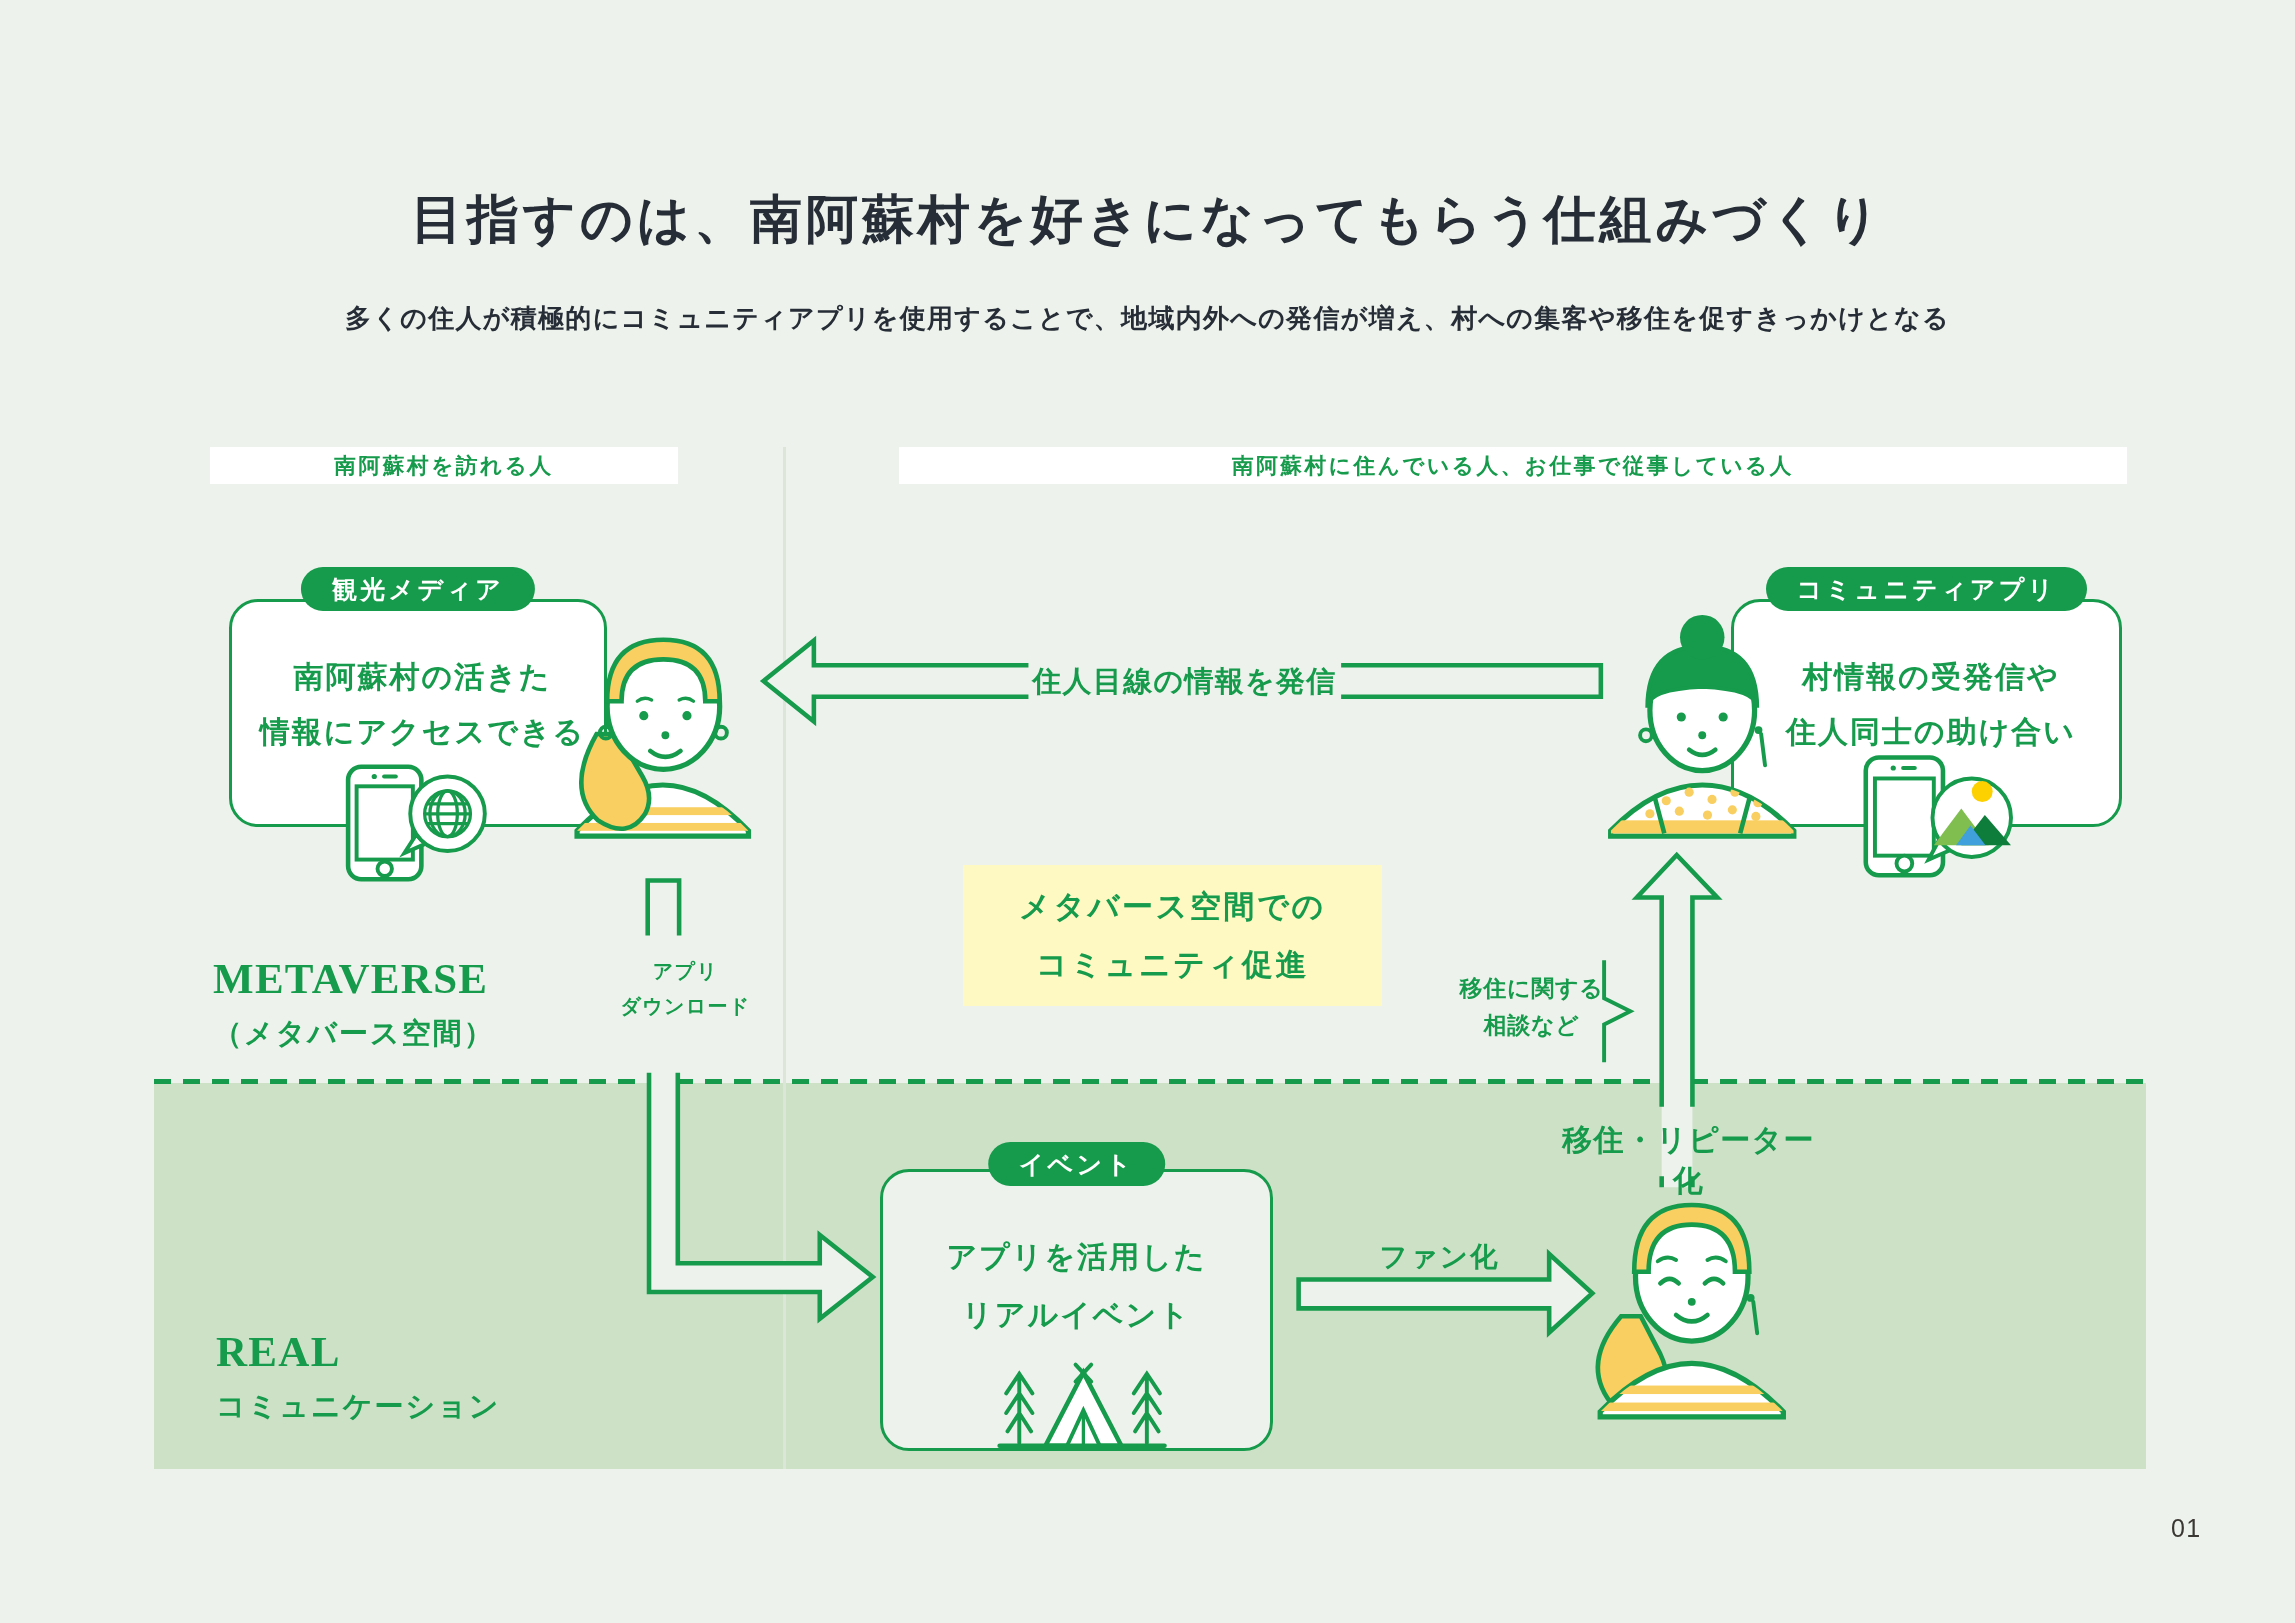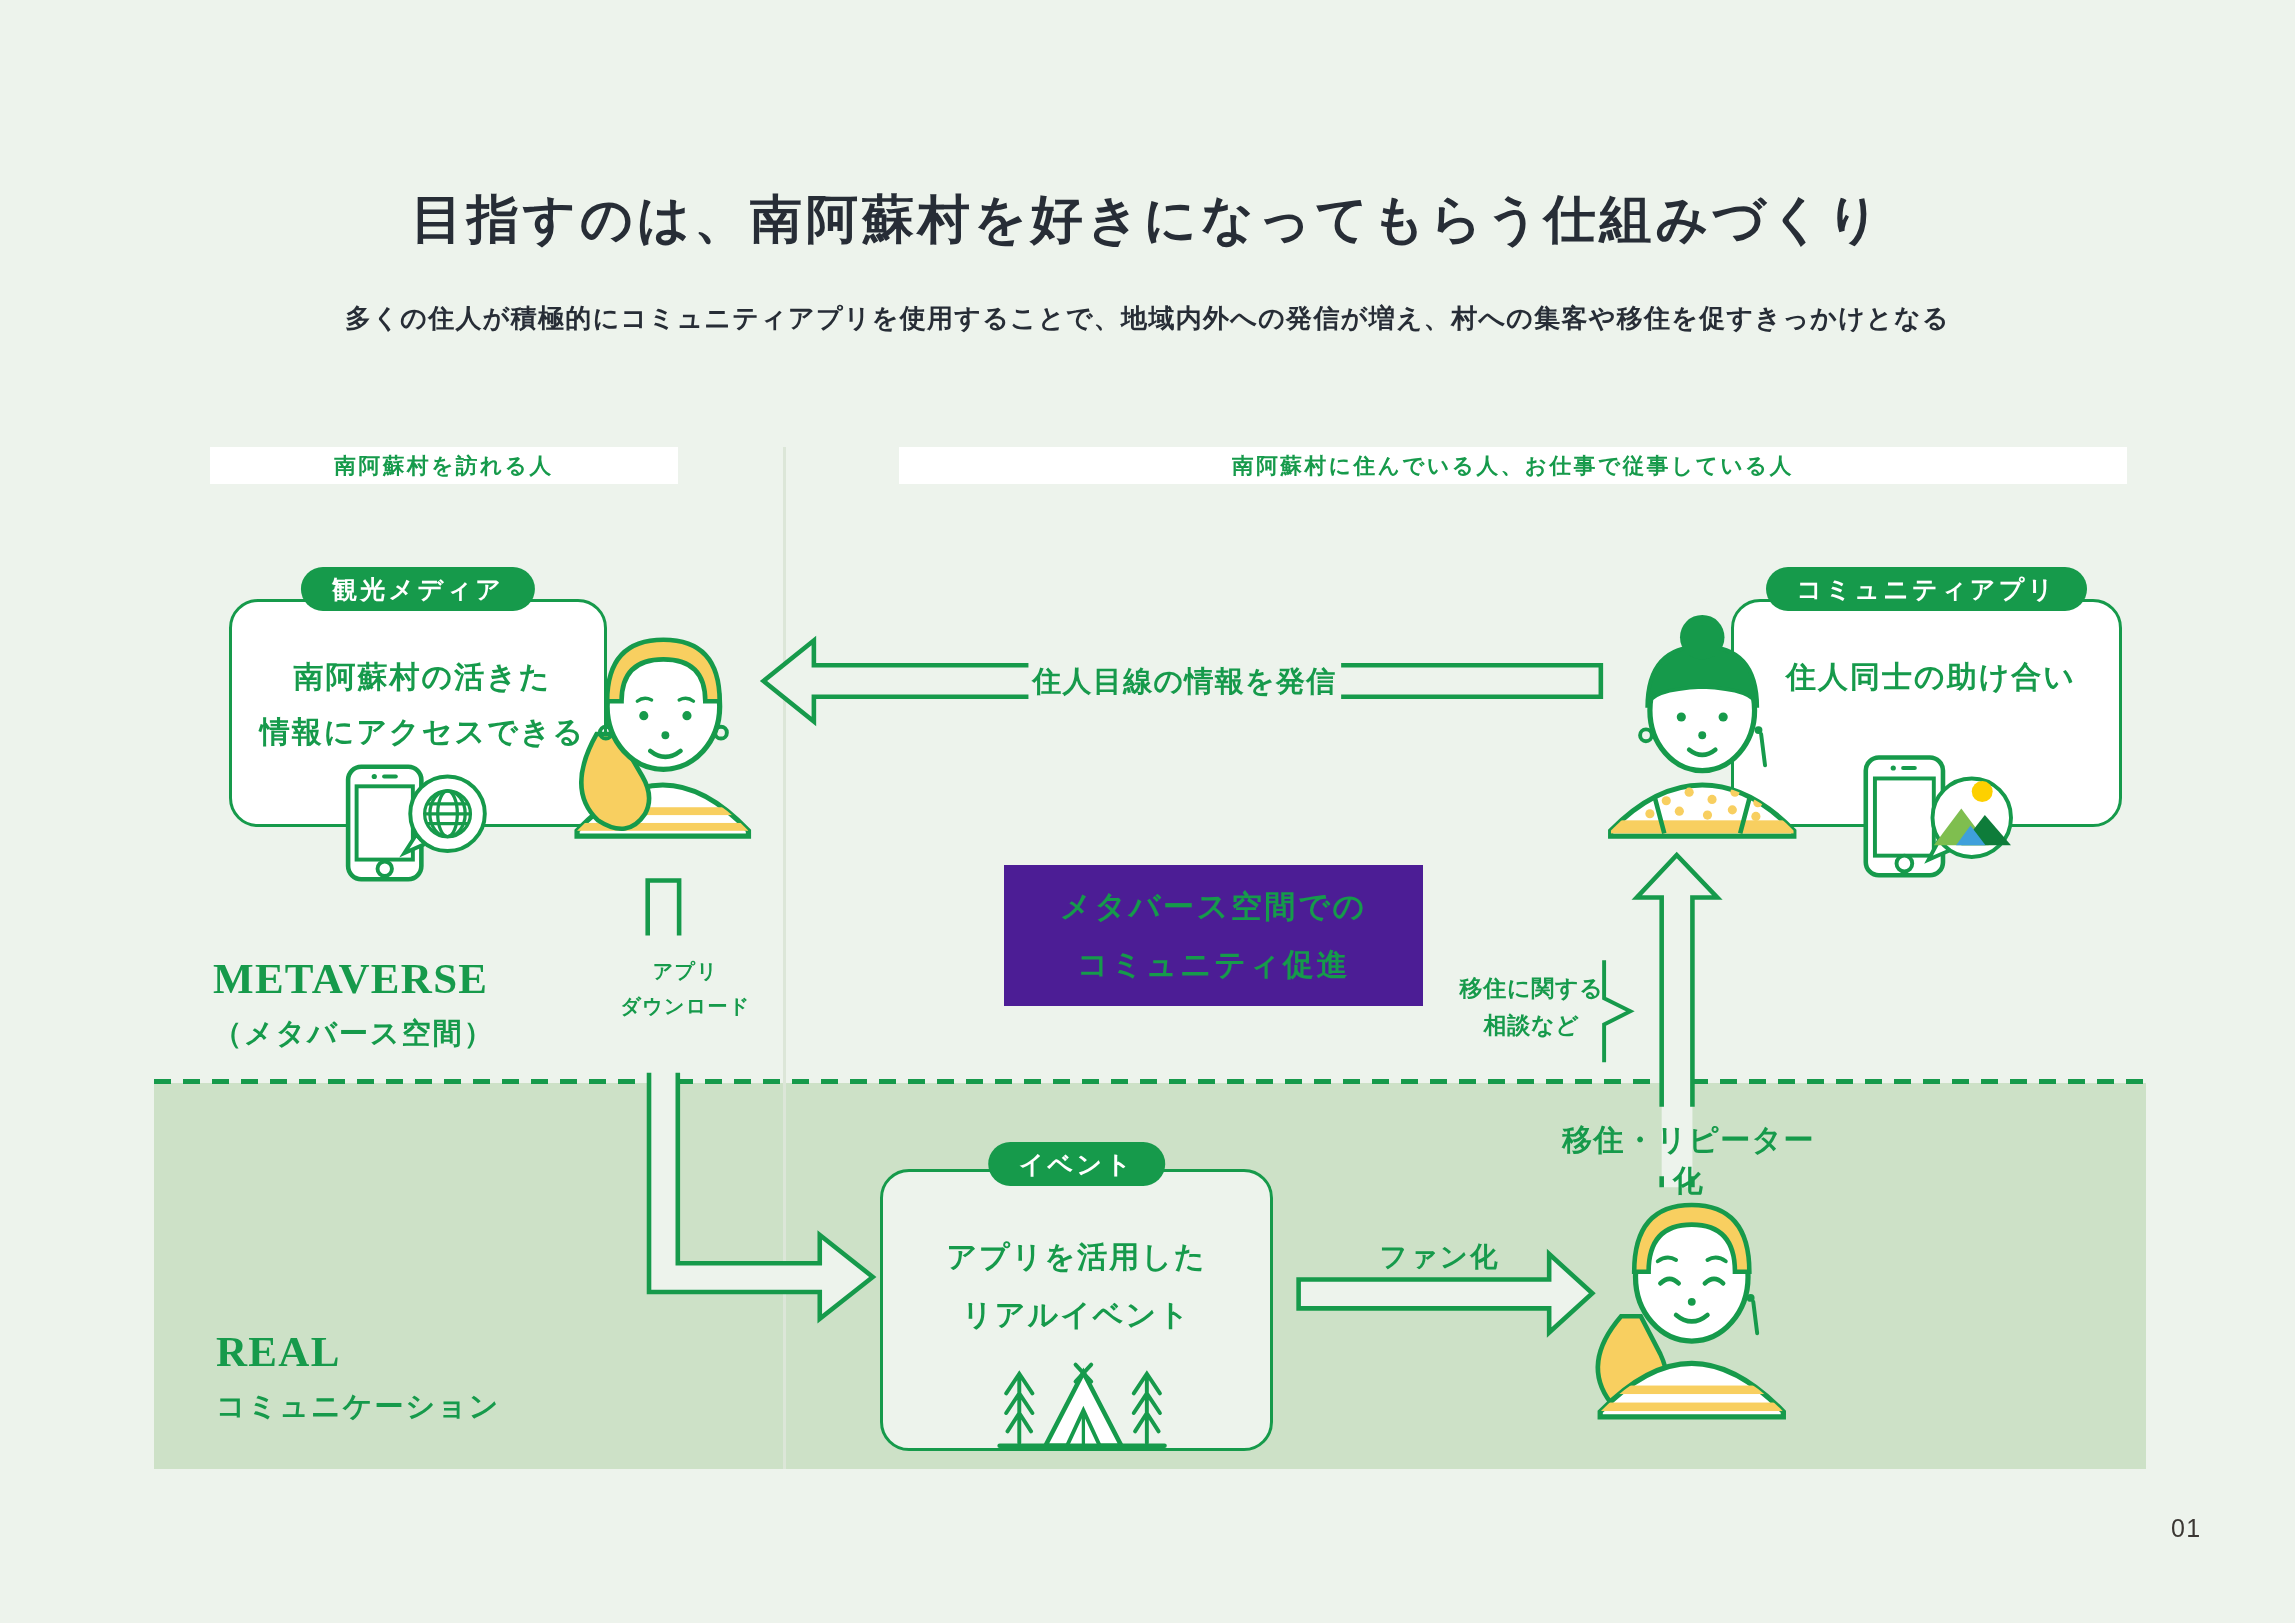--- a/index.html
+++ b/index.html
@@ -56,23 +56,23 @@
   .badge-event{top:-30px;}
   .card-text{
     position:absolute;left:0;right:0;text-align:center;
     font-size:30px;font-weight:bold;color:var(--green);
     line-height:55px;letter-spacing:2px;
   }
   .card-tourism .card-text,.card-community .card-text{top:47px;padding-left:9px;}
   .card-event .card-text{top:56px;line-height:58px;}
   
   .callout{
-    left:963px;top:865px;width:419px;height:141px;background:#4c1d95;
+    left:963px;top:865px;width:419px;height:141px;background:#fef9c3;
     display:flex;flex-direction:column;align-items:center;justify-content:center;
-    font-size:31px;font-weight:bold;color:var(--green);line-height:58px;letter-spacing:2.6px;margin-left:41px;
+    font-size:31px;font-weight:bold;color:var(--green);line-height:58px;letter-spacing:2.6px;
   }
   
   .zone-label{color:var(--green);font-weight:bold;}
   .zl-en{font-size:43px;letter-spacing:1.3px;font-family:Liberation Serif, serif;}
   .zl-ja{font-size:29px;letter-spacing:2px;margin-top:10.5px;}
   .metaverse-label{left:213px;top:954px;}
   .real-label{left:216px;top:1327px;}
   
   .flow-label{color:var(--green);font-weight:bold;text-align:center;}
   .fl-broadcast{left:1027px;width:315px;top:662px;font-size:29px;letter-spacing:1.3px;}
@@ -116,20 +116,21 @@
     <div class="badge badge-top">観光メディア</div>
     <div class="card-text">
       <div>南阿蘇村の活きた</div>
       <div>情報にアクセスできる</div>
     </div>
   </div>
 
   <div class="abs card card-community">
     <div class="badge badge-top">コミュニティアプリ</div>
     <div class="card-text">
+      <div>村情報の受発信や</div>
       <div>住人同士の助け合い</div>
     </div>
   </div>
 
   <div class="abs card card-event">
     <div class="badge badge-event">イベント</div>
     <div class="card-text">
       <div>アプリを活用した</div>
       <div>リアルイベント</div>
     </div>

